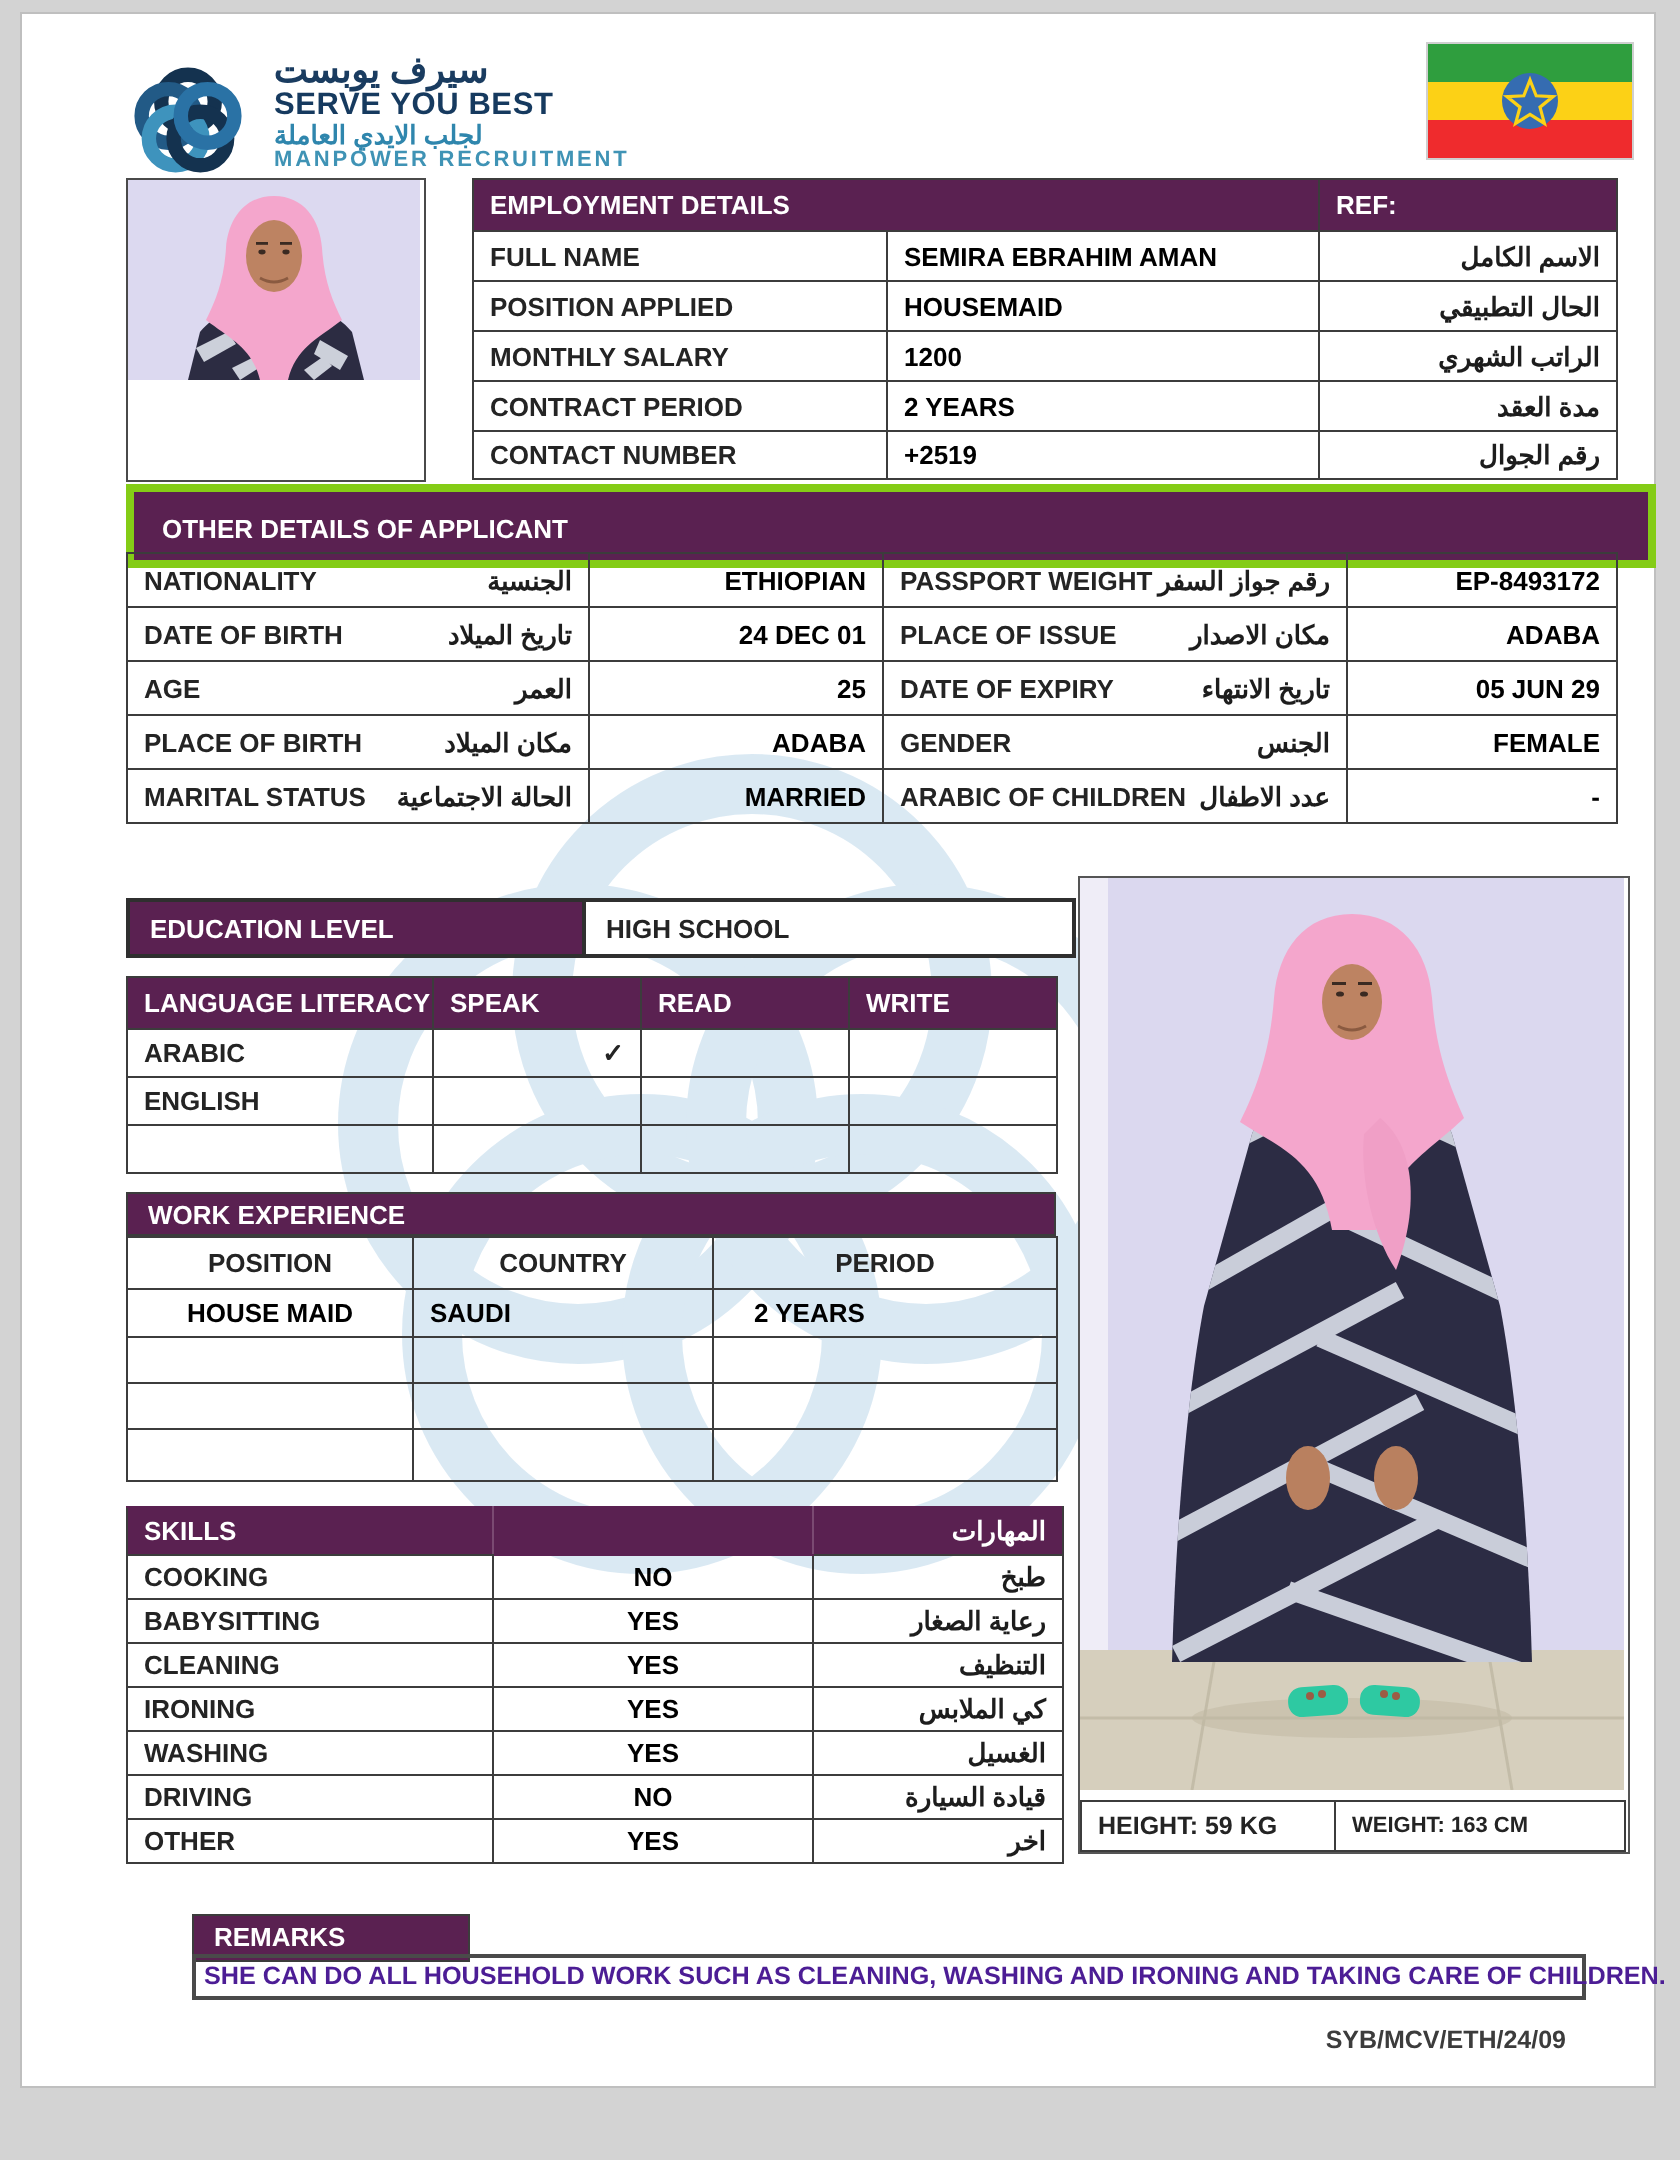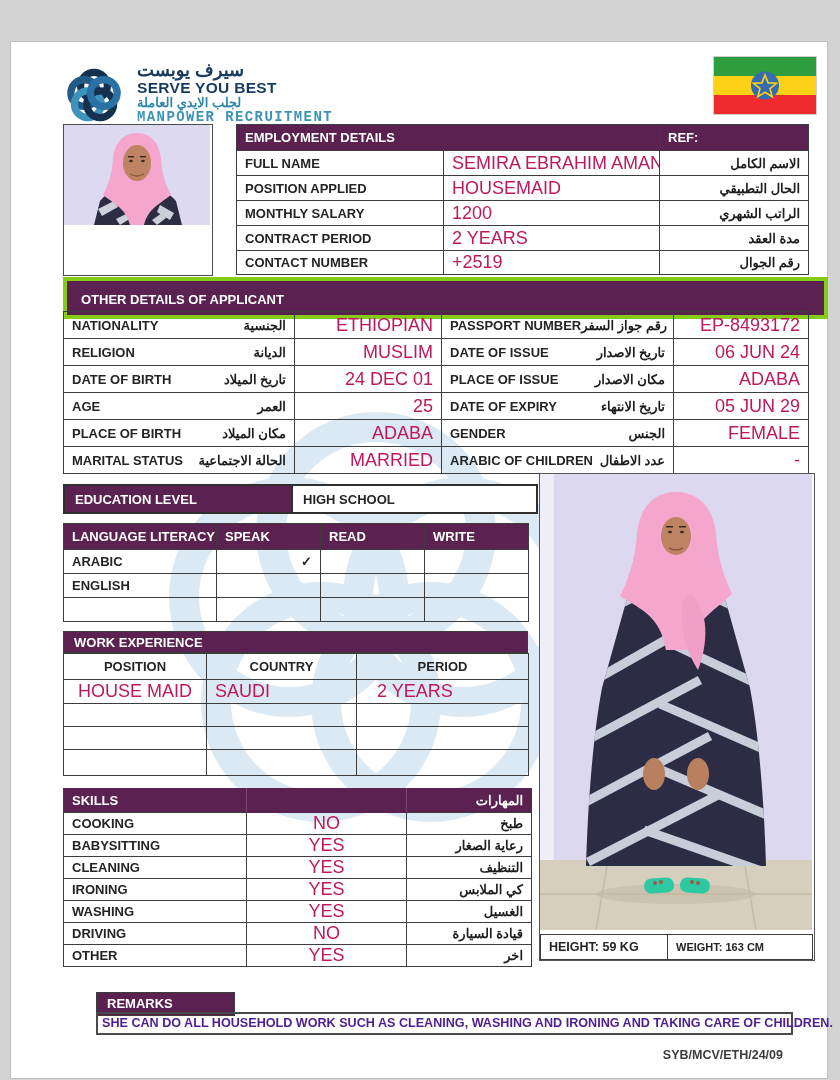--- a/index.html
+++ b/index.html
@@ -1,40 +1,40 @@
 <!DOCTYPE html>
 <html><head>
 <meta charset="utf-8">
 <style>
   html,body{margin:0;padding:0;}
   #screen{position:relative;width:840px;height:1080px;background:#d3d3d3;overflow:hidden;
           font-family:"Liberation Sans", sans-serif;}
   .page{position:absolute;left:10px;top:6px;width:816px;height:1036px;background:#ffffff;
-        border:1px solid #bfbfbf;margin-top:35px;}
+        border:1px solid #bfbfbf;}
   .abs{position:absolute;}
   .wm{pointer-events:none;opacity:.5;}
 
   
   .lbl{font-weight:bold;color:#242424;font-size:13px;}
-  .val{font-weight:normal;color:#be185d;font-size:18px;}
+  .val{font-weight:bold;color:#000000;font-size:13px;}
   .ar{font-weight:bold;color:#1d1d1d;font-size:13px;direction:rtl;}
   .phead{background:#5a2151;color:#fff;font-weight:bold;font-size:13px;}
 
   table{border-collapse:collapse;table-layout:fixed;}
   td{border:1px solid #3c3c3c;padding:0 8px;overflow:hidden;white-space:nowrap;}
   .tbl{background:transparent;}
   td.center{text-align:center;}
   td.right{text-align:right;}
 
   
   .brandtxt{line-height:1.05;}
   .b-ar{font-size:18px;font-weight:bold;color:#1a3c60;direction:rtl;text-align:left;}
   .b-en{font-size:15.5px;font-weight:bold;color:#163a5f;letter-spacing:.3px;}
   .b-ar2{font-size:13px;font-weight:bold;color:#2f86ad;direction:rtl;text-align:left;}
-  .b-en2{font-size:14px;font-weight:bold;color:#3f93b5;letter-spacing:1.4px;font-family:Liberation Mono, monospace;}
+  .b-en2{font-size:11px;font-weight:bold;color:#3f93b5;letter-spacing:1.4px;}
 
   .paircell{display:flex;justify-content:space-between;align-items:center;height:100%;}
 
   .remark-title{background:#5a2151;color:#fff;font-weight:bold;font-size:13px;
                 padding:2px 10px;border:1px solid #3c3c3c;}
   .remark-text{border:2px solid #4a4a4a;color:#4c1d95;font-weight:bold;font-size:12.6px;
                line-height:19px;padding-left:4px;white-space:nowrap;}
   .footer-code{font-weight:bold;color:#3c3c3c;font-size:12.5px;text-align:right;}
 </style>
 </head>
@@ -154,41 +154,25 @@
           <tr style="height:27px">
         <td>
               <div class="paircell">
                 <span class="lbl">NATIONALITY</span>
                 <span class="ar">الجنسية</span>
               </div>
             </td>
         <td class="val">ETHIOPIAN</td>
         <td>
               <div class="paircell">
-                <span class="lbl">PASSPORT NUMBER</span>
+                <span class="lbl">PASSPORT WEIGHT</span>
                 <span class="ar">رقم جواز السفر</span>
               </div>
             </td>
         <td class="val">EP-8493172</td>
-      </tr>
-      <tr style="height:27px">
-        <td>
-              <div class="paircell">
-                <span class="lbl">RELIGION</span>
-                <span class="ar">الديانة</span>
-              </div>
-            </td>
-        <td class="val">MUSLIM</td>
-        <td>
-              <div class="paircell">
-                <span class="lbl">DATE OF ISSUE</span>
-                <span class="ar">تاريخ الاصدار</span>
-              </div>
-            </td>
-        <td class="val">06 JUN 24</td>
       </tr>
       <tr style="height:27px">
         <td>
               <div class="paircell">
                 <span class="lbl">DATE OF BIRTH</span>
                 <span class="ar">تاريخ الميلاد</span>
               </div>
             </td>
         <td class="val">24 DEC  01</td>
         <td>

